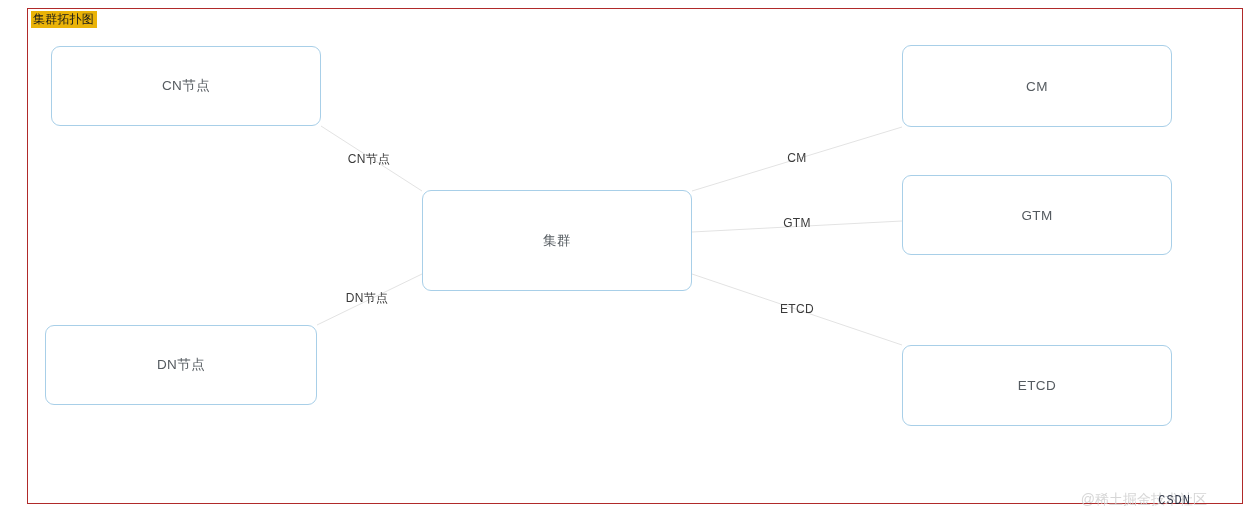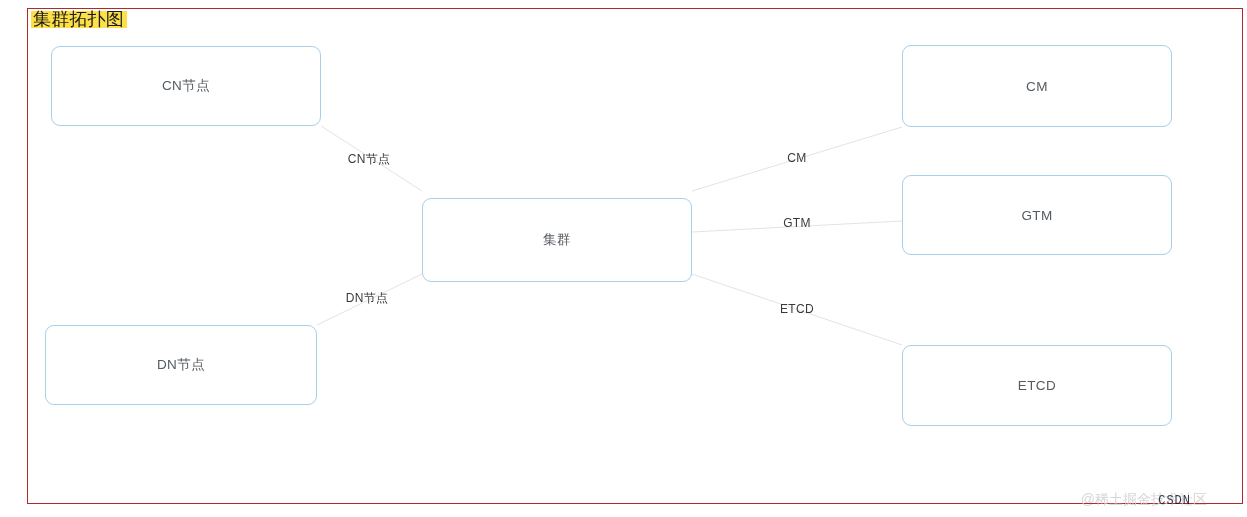--- a/index.html
+++ b/index.html
@@ -18,23 +18,23 @@
     left:27px;top:8px;
     width:1216px;height:496px;
     border:1.5px solid #b02a2a;
     box-sizing:border-box;
     background:transparent;
   }
   .panel-title{
     position:absolute;
     left:31px;top:11px;
     padding:0 3px 0 2px;
-    background:#fde047;
+    background:#eab308;
     color:#1b1b1b;
-    font-size:18px;
+    font-size:12px;
     line-height:17px;
     white-space:nowrap;
     z-index:6;
     letter-spacing:.2px;
   }
 
   
   .canvas{position:absolute;left:0;top:4px;width:1247px;height:517px;}
   .edges{position:absolute;left:0;top:0;width:1247px;height:517px;z-index:1;}
 
@@ -100,21 +100,21 @@
         <line x1="321" y1="122" x2="422" y2="187" stroke="#e3e3e3" stroke-width="1"></line>
         <line x1="317" y1="321" x2="422" y2="270" stroke="#e3e3e3" stroke-width="1"></line>
         <line x1="692" y1="187" x2="902" y2="123" stroke="#e3e3e3" stroke-width="1"></line>
         <line x1="692" y1="228" x2="902" y2="217" stroke="#e3e3e3" stroke-width="1"></line>
         <line x1="692" y1="270" x2="902" y2="341" stroke="#e3e3e3" stroke-width="1"></line>
       </svg>
     <div id="node-layer">
         <div class="node" style="left: 51px; top: 42px; width: 270px; height: 80px; border-color: rgb(168, 207, 232); color: rgb(85, 91, 96);">
           <span class="node-label">CN节点</span>
         </div>
-        <div class="node" style="left: 422px; top: 186px; width: 270px; height: 84px; border-color: rgb(168, 207, 232); color: rgb(85, 91, 96); margin-top: 8px;">
+        <div class="node" style="left: 422px; top: 186px; width: 270px; height: 101px; border-color: rgb(168, 207, 232); color: rgb(85, 91, 96);">
           <span class="node-label">集群</span>
         </div>
         <div class="node" style="left: 45px; top: 321px; width: 272px; height: 80px; border-color: rgb(168, 207, 232); color: rgb(85, 91, 96);">
           <span class="node-label">DN节点</span>
         </div>
         <div class="node" style="left: 902px; top: 41px; width: 270px; height: 82px; border-color: rgb(168, 207, 232); color: rgb(85, 91, 96);">
           <span class="node-label">CM</span>
         </div>
         <div class="node" style="left: 902px; top: 171px; width: 270px; height: 80px; border-color: rgb(168, 207, 232); color: rgb(85, 91, 96);">
           <span class="node-label">GTM</span>

